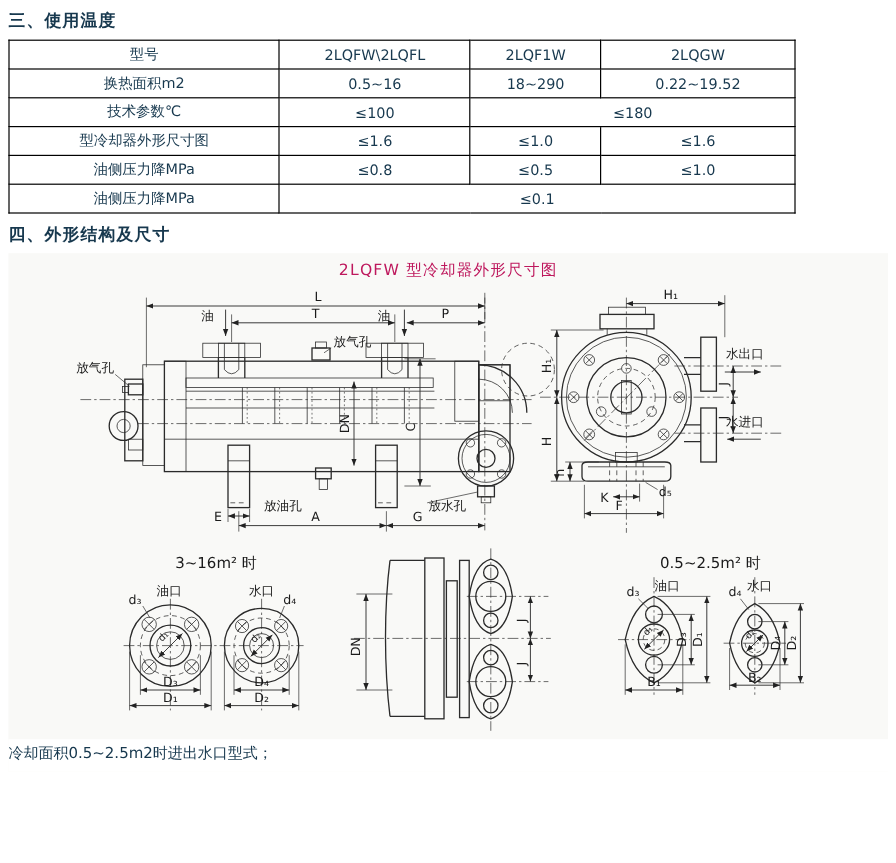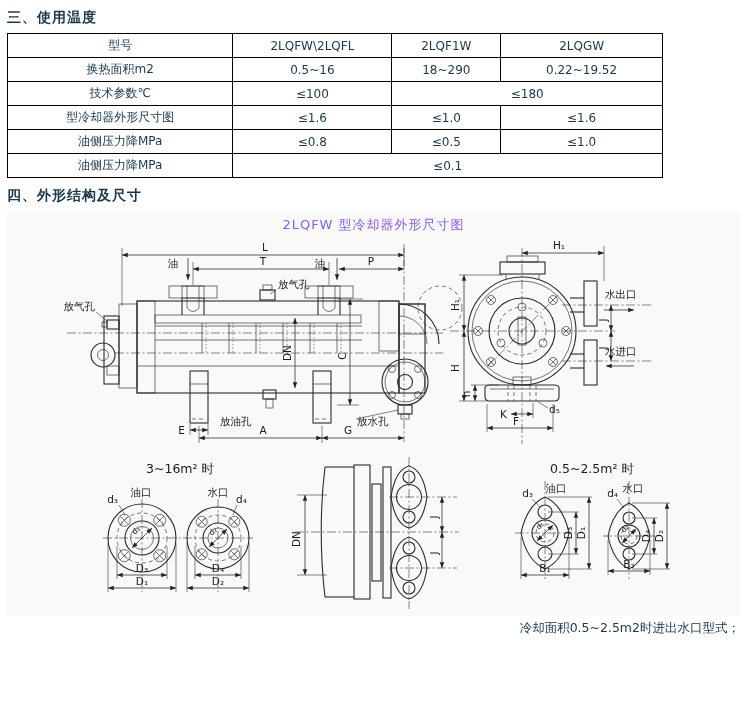--- a/index.html
+++ b/index.html
@@ -2,22 +2,22 @@
 <html><head>
 <meta charset="utf-8">
 <style>
   html,body{margin:0;padding:0;background:#ffffff;}
   body{font-family:"DejaVu Sans","Liberation Sans",sans-serif;width:747px;}
   .page{padding:6px 7px 10px 7px;color:#17384e;}
   .heading{font-size:14px;font-weight:bold;color:#17384e;margin:3px 0 6px 0;letter-spacing:1px;}
   table.params{border-collapse:collapse;width:656px;table-layout:fixed;font-size:12px;color:#17384e;}
   table.params td{border:1px solid #000;text-align:center;height:23px;padding:0 2px;overflow:hidden;white-space:nowrap;}
   .figure{margin-top:2px;background:#f9f9f7;}
-  .fig-caption{text-align:center;font-size:13px;color:#8b5cf6;padding:5px 0 2px 0;letter-spacing:1px;}
-  .fig-notes{text-align:right;font-size:12.5px;color:#17384e;line-height:23px;padding-bottom:4px;background:#fff;}
+  .fig-caption{text-align:center;font-size:13px;color:#be185d;padding:5px 0 2px 0;letter-spacing:1px;}
+  .fig-notes{text-align:left;font-size:12.5px;color:#17384e;line-height:23px;padding-bottom:4px;background:#fff;}
   svg{display:block;}
   .ol{fill:none;stroke:#2b2b2b;stroke-width:1.1;}
   .tl{fill:none;stroke:#2b2b2b;stroke-width:0.65;}
   .dim{fill:none;stroke:#333;stroke-width:0.8;}
   .ext{fill:none;stroke:#333;stroke-width:0.6;}
   .cl{fill:none;stroke:#333;stroke-width:0.6;stroke-dasharray:9 2.5 2 2.5;}
   .dsh{fill:none;stroke:#333;stroke-width:0.65;stroke-dasharray:4 3;}
   .dot{fill:none;stroke:#444;stroke-width:0.6;stroke-dasharray:1.5 2;}
   text{fill:#1b1b1b;font-family:"DejaVu Sans","Liberation Sans",sans-serif;}
   .lb{font-size:10.5px;}

